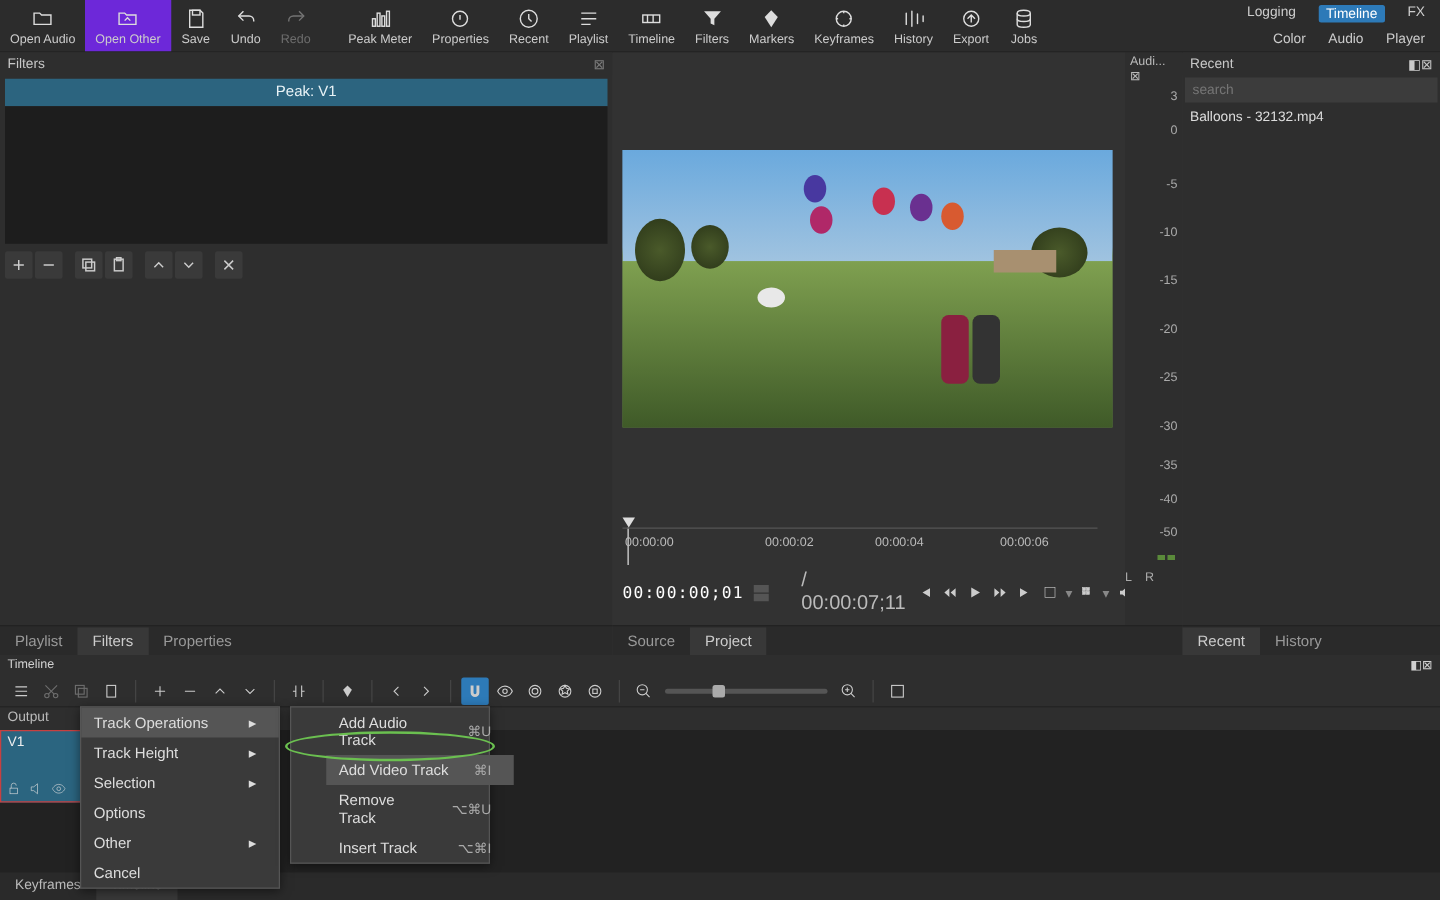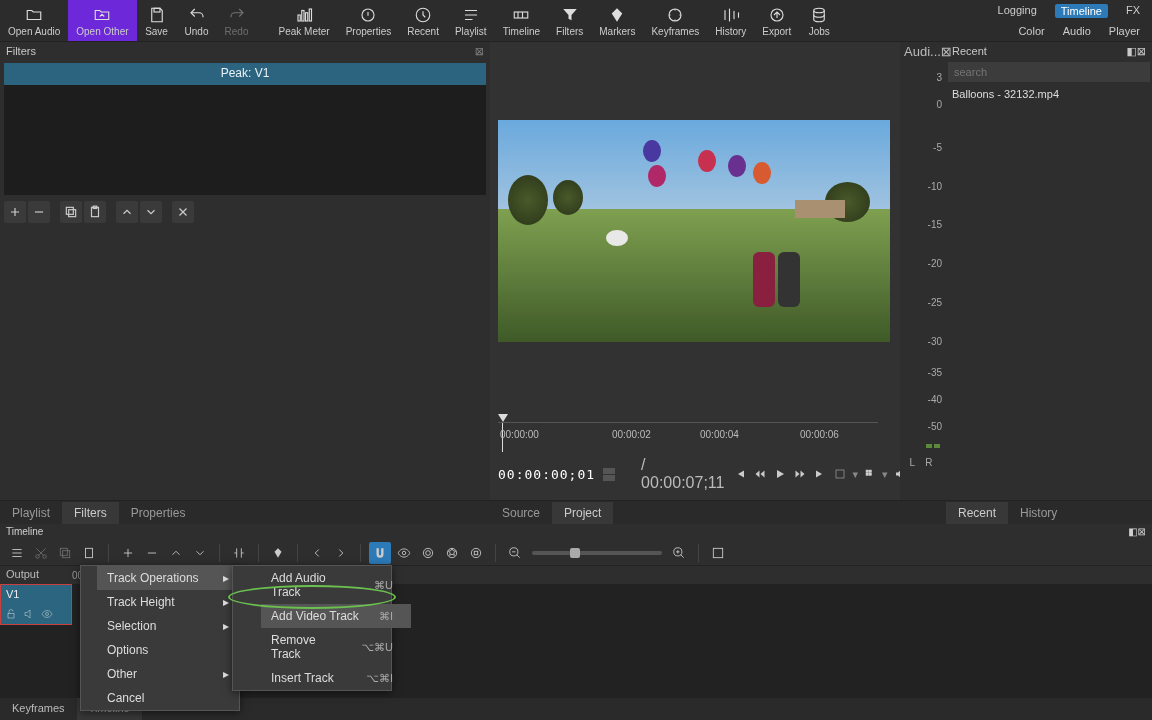--- a/index.html
+++ b/index.html
@@ -134,26 +134,26 @@
   .transport{margin-left:auto;display:flex;gap:4px;align-items:center;}
   .tbtn{width:16px;height:14px;display:flex;align-items:center;justify-content:center;cursor:pointer;}
   .tbtn svg{width:12px;height:12px;fill:#ccc;}
 
   
   .audio-meter {
     width: 46px;
     background:#2e2e2e;
     position:relative;
   }
-  .audio-meter .atit{font-size:13px;padding:2px 4px;color:#bbb;display:flex; justify-content:space-between;}
+  .audio-meter .atit{font-size:10px;padding:2px 4px;color:#bbb;display:flex; justify-content:space-between;flex-direction:column;}
   .meter-scale{position:absolute;top:30px;bottom:40px;right:4px;text-align:right;font-size:10px;color:#aaa;}
   .meter-scale div{position:absolute;right:0;}
   .meter-bar{position:absolute;bottom:52px;left:26px;width:6px;height:4px;background:#5a8a3a;}
   .meter-bar.r{left:34px;}
-  .lr{position:absolute;bottom:32px;left:0;right:0;text-align:center;font-size:10px;color:#aaa;letter-spacing:4px;}
+  .lr{position:absolute;bottom:32px;left:0;right:0;text-align:left;font-size:10px;color:#aaa;letter-spacing:4px;}
 
   
   .recent-panel {
     width: 206px; background:#2e2e2e;
     display:flex;flex-direction:column;
   }
   .recent-search{margin:2px 2px;height:20px;background:#3c3c3c;border:none;color:#aaa;padding:0 6px;font-size:11px;}
   .recent-item{padding:4px 6px;color:#ddd;cursor:pointer;}
 
   
@@ -177,32 +177,32 @@
   .tl-toolbar .tlt.f svg{fill:#ccc;stroke:none;}
   .tl-toolbar .sep{width:1px;height:18px;background:#444;margin:0 6px;}
   .zoom-slider{width:130px;height:4px;background:#555;position:relative;border-radius:2px;margin:0 4px;}
   .zoom-slider .thumb{position:absolute;left:38px;top:-3px;width:10px;height:10px;background:#aaa;border-radius:2px;}
 
   
   .tl-body{height:150px;background:#222;position:relative;}
   .tl-out{position:absolute;left:0;top:0;height:18px;width:100%;background:#2e2e2e;color:#bbb;padding:2px 6px;font-size:11px;}
   .tl-ruler{position:absolute;left:72px;right:0;top:0px;height:18px;}
   .tl-ruler .rl{position:absolute;top:4px;font-size:10px;color:#999;}
-  .tl-track-head{position:absolute;left:0;top:18px;width:72px;height:41px;background:#2b6580;border:1px solid #c84040;}
+  .tl-track-head{position:absolute;left:0;top:18px;width:72px;height:58px;background:#2b6580;border:1px solid #c84040;}
   .tl-track-head .lbl{padding:3px 5px;color:#eee;font-size:11px;}
   .tl-track-head .icons{position:absolute;bottom:4px;left:4px;display:flex;gap:6px;}
   .tl-track-head .icons svg{width:12px;height:12px;stroke:#ddd;fill:none;}
 
   
   .ctx{position:absolute;background:#3a3a3a;border:1px solid #555;box-shadow:0 2px 8px rgba(0,0,0,0.5);font-size:12px;z-index:50;}
   .ctx .item{padding:5px 18px 5px 10px;display:flex;justify-content:space-between;align-items:center;color:#ddd;cursor:pointer;min-width:150px;}
   .ctx .item.hl{background:#555;}
   .ctx .item .arrow{margin-left:auto;}
   .ctx .item .sc{margin-left:20px;color:#aaa;font-size:11px;}
-  .ctx1{left:80px;top:565px;width:160px;padding-left:16px;}
+  .ctx1{left:64px;top:565px;width:160px;}
   .ctx2{left:232px;top:565px;width:160px;padding-left:28px;}
   .highlight-oval{position:absolute;left:228px;top:585px;width:168px;height:24px;border:2px solid #6bc050;border-radius:50%/50%;pointer-events:none;z-index:60;}
 
   
   .bott-tabs{position:absolute;left:0;bottom:0;height:22px;background:#2a2a2a;display:flex;width:100%;}
   .bott-tabs .tab{padding:4px 12px;font-size:11px;color:#bbb;cursor:pointer;}
   .bott-tabs .tab.active{background:#383838;}
 
 </style>
 </head>

